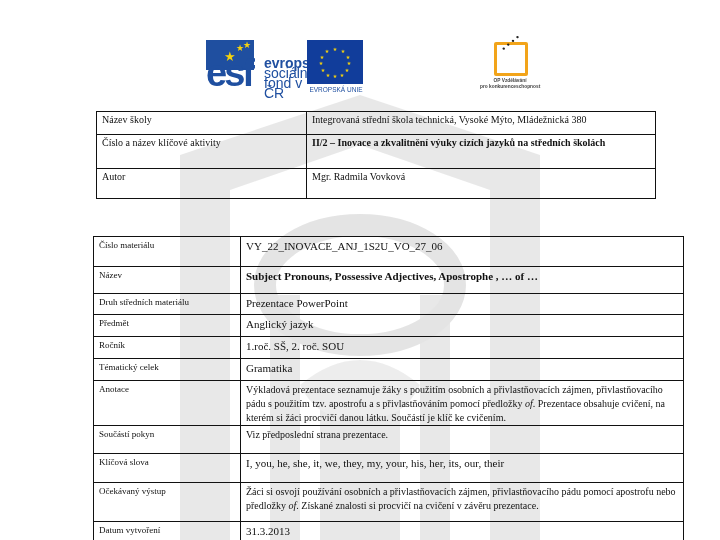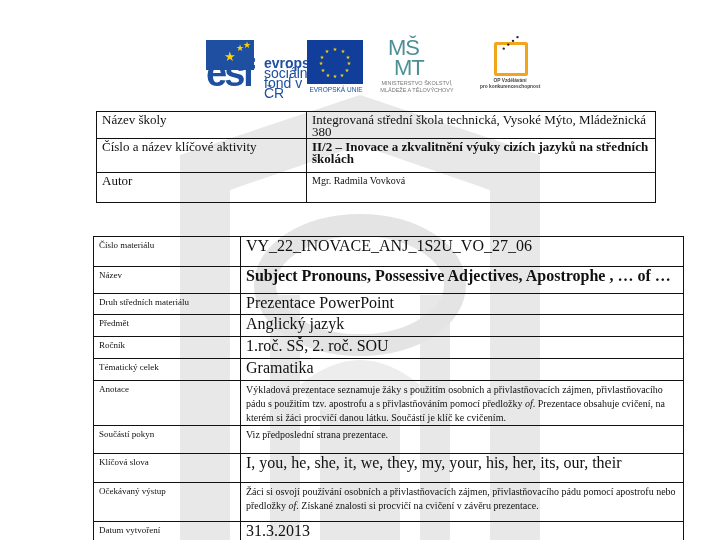--- a/index.html
+++ b/index.html
@@ -28,26 +28,26 @@
   .msmt .mark { position: absolute; left: 22px; top: 2px; font-family: "Liberation Sans", sans-serif; font-size: 22px; line-height: 20px; color: #4d8f96; letter-spacing: -1px; }
   .msmt .cap { position: absolute; left: 0; top: 44px; width: 102px; text-align: center; font-family: "Liberation Sans", sans-serif; font-size: 5.5px; line-height: 7px; color: #777; white-space: nowrap; }
   .op { left: 480px; width: 60px; }
   .op .box { position: absolute; left: 14px; top: 6px; width: 28px; height: 28px; border: 3px solid #f2a41a; border-radius: 2px; }
   .op .dots { position: absolute; left: 20px; top: 4px; font-size: 10px; line-height: 6px; color: #222; transform: rotate(-40deg); }
   .op .cap { position: absolute; left: 0; top: 42px; width: 60px; text-align: center; font-family: "Liberation Sans", sans-serif; font-size: 4.8px; line-height: 6px; color: #444; font-weight: bold; white-space: nowrap; }
 
   table { position: absolute; border-collapse: collapse; z-index: 1; background: transparent; }
   td { border: 1px solid #111; vertical-align: top; padding: 2px 4px 0 5px; }
   .t1 { left: 96px; top: 111px; width: 560px; }
-  .t1 td { font-size: 13px; line-height: 12px; }
+  .t1 td { font-size: 10px; line-height: 12px; }
   .t1 td.l { width: 200px; }
   .t2 { left: 93px; top: 236px; width: 591px; }
   .t2 td { font-size: 9px; line-height: 13px; padding-top: 2px; }
   .t2 td.l { width: 137px; }
-  .t2 td.v { font-size: 16px; line-height: 14.5px; }
+  .t2 td.v { font-size: 11px; line-height: 14.5px; }
   .t2 td.v.small { font-size: 10px; line-height: 14px; }
   .bold { font-weight: bold; }
   .it { font-style: italic; margin-top: 24px; }
 </style>
 </head>
 <body>
 
 <svg class="watermark" viewBox="0 0 420 445">
   <g fill="#d6d6d6" stroke="none">
     <polygon points="30,445 30,60 210,0 390,60 390,445 340,445 340,95 210,50 80,95 80,445"></polygon>
@@ -88,30 +88,20 @@
             <text x="4" y="26">★</text>
           <text x="2" y="19">★</text>
             <text x="3" y="13">★</text>
             <text x="8" y="7">★</text>
         </g>
       </svg>
     </div>
     <div class="cap">EVROPSKÁ UNIE</div>
   </div>
 
-  <div class="logo msmt">
-    <div class="mark">
-      <span>MŠ</span><br>
-      <span style="padding-left:6px">MT</span>
-    </div>
-    <div class="cap">
-      <span>MINISTERSTVO ŠKOLSTVÍ,</span><br>
-      <span>MLÁDEŽE A TĚLOVÝCHOVY</span>
-    </div>
-  </div>
 
   <div class="logo op">
     <div class="box"></div>
     <div class="dots">• • • •</div>
     <div class="cap">
       <span>OP Vzdělávání</span><br>
       <span>pro konkurenceschopnost</span>
     </div>
   </div>
 </div>

